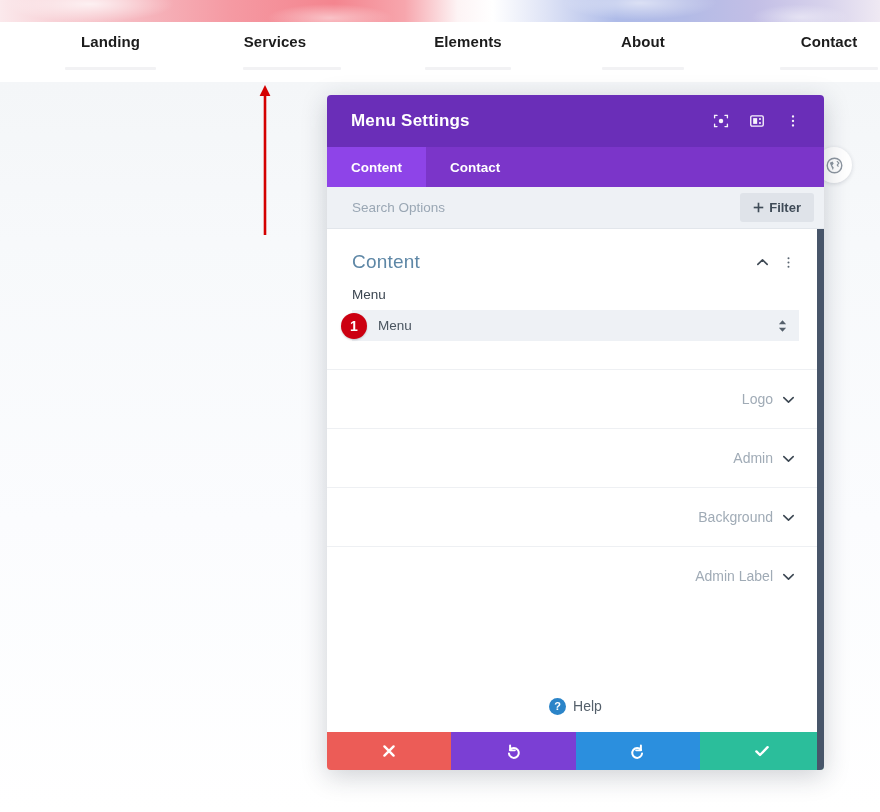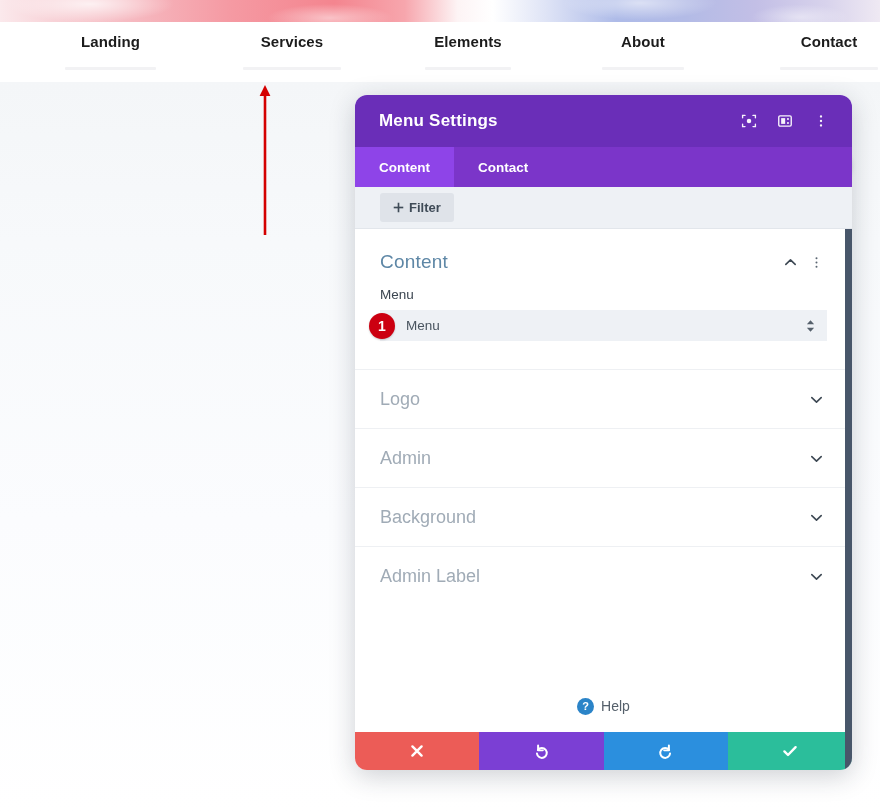--- a/index.html
+++ b/index.html
@@ -73,26 +73,25 @@
     background: #ffffff; box-shadow: 0 1px 4px rgba(30,40,60,.16);
     display: flex; align-items: center; justify-content: center;
     cursor: pointer; z-index: 1;
   }
 
   
   .modal {
     position: absolute; left: 327px; top: 95px;
     width: 497px; height: 675px;
     background: #ffffff;
-    border-radius: 12px;
+    border-radius: 4px;
     box-shadow: 0 6px 26px rgba(30,40,60,.22);
     z-index: 5;
     display: flex; flex-direction: column;
     overflow: hidden;
-    margin-left: 28px;
   }
   .modal-header {
     height: 52px; background: #6a2eb8;
     display: flex; align-items: center; padding: 0 16px 0 24px;
   }
   .modal-title {
     flex: 1; color: #ffffff; font-size: 17px; font-weight: bold; letter-spacing: .2px;
   }
   .hdr-icon {
     width: 30px; height: 30px; display: flex; align-items: center; justify-content: center;
@@ -156,21 +155,21 @@
     font-size: 14px; font-weight: bold;
     display: flex; align-items: center; justify-content: center;
     box-shadow: 0 1px 2px rgba(0,0,0,.2);
   }
 
   .accordion { margin-top: 22px; }
   .acc-row {
     height: 59px; border-top: 1px solid #eef0f3;
     display: flex; align-items: center; padding: 0 25px; cursor: pointer;
   }
-  .acc-label { flex: 1; font-size: 18px; color: #a0abb6; }
+  .acc-label { flex: 1; font-size: 14px; color: #a0abb6; text-align: right; }
 
   .help-row {
     position: absolute; left: 0; right: 0; bottom: 0; height: 52px;
     display: flex; align-items: center; justify-content: center; gap: 7px;
     background: #ffffff;
   }
   .help-icon {
     width: 17px; height: 17px; border-radius: 50%; background: #2b84c8;
     color: #ffffff; font-size: 11px; font-weight: bold;
     display: flex; align-items: center; justify-content: center;
@@ -203,21 +202,21 @@
 <div id="root">
 
   <div class="banner">
     <div class="banner-wash"></div>
   </div>
 
   <div class="sitenav">
     <div class="nav-items" id="nav-items">
         <div class="nav-item" style="left: 63px; width: 95px;">Landing</div>
         <div class="nav-underline" style="left: 65px; width: 91px;"></div>
-        <div class="nav-item" style="left: 241px; width: 102px;">Services</div>
+        <div class="nav-item" style="left: 224px; width: 102px;">Services</div>
         <div class="nav-underline" style="left: 243px; width: 98px;"></div>
         <div class="nav-item" style="left: 423px; width: 90px;">Elements</div>
         <div class="nav-underline" style="left: 425px; width: 86px;"></div>
         <div class="nav-item" style="left: 600px; width: 86px;">About</div>
         <div class="nav-underline" style="left: 602px; width: 82px;"></div>
         <div class="nav-item" style="left: 778px; width: 102px;">Contact</div>
         <div class="nav-underline" style="left: 780px; width: 98px;"></div>
       </div>
   </div>
 
@@ -267,20 +266,21 @@
         </svg>
       </div>
     </div>
 
     <div class="tabs" id="modal-tabs">
         <div class="tab active">Content</div>
         <div class="tab">Contact</div>
       </div>
 
     <div class="searchbar">
+      <input class="search-input" type="text" placeholder="Search Options" style="">
       <div class="filter-btn">
         <svg width="11" height="11" viewBox="0 0 12 12">
           <rect x="5.1" y="0.8" width="1.8" height="10.4" fill="#3f4b57"></rect>
           <rect x="0.8" y="5.1" width="10.4" height="1.8" fill="#3f4b57"></rect>
         </svg>
         <span>Filter</span>
       </div>
     </div>
 
     <div class="modal-body">

